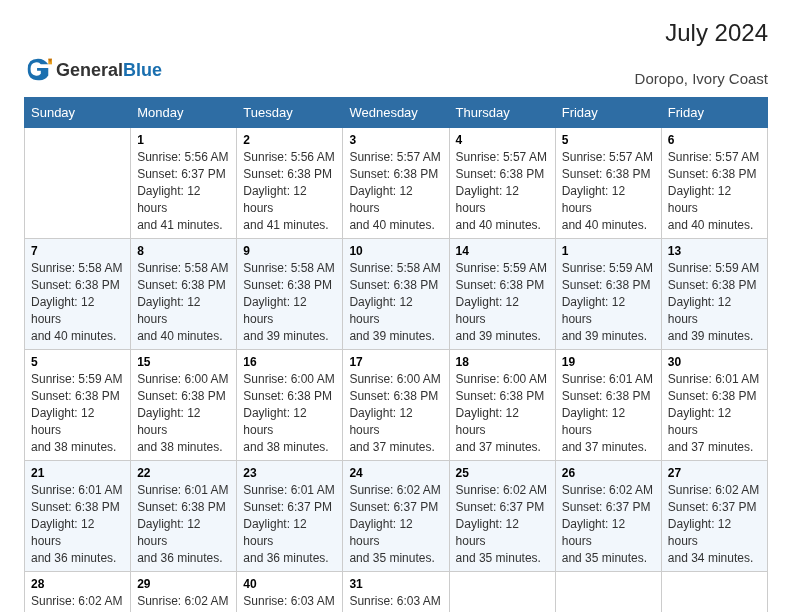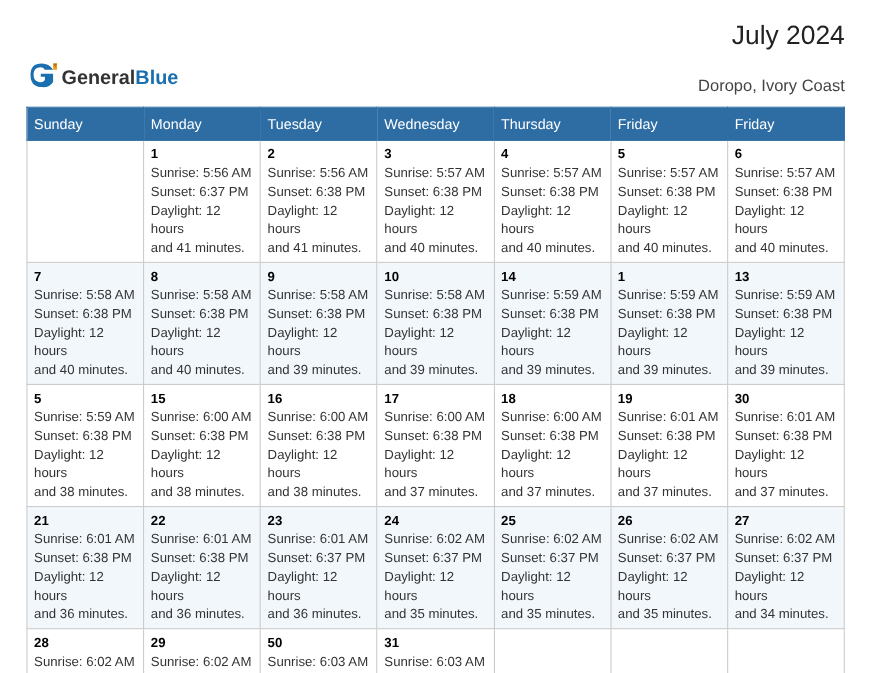--- a/index.html
+++ b/index.html
@@ -334,21 +334,21 @@
 and 34 minutes.</div>
         </td>
         <td>
           <span class="day-num">29</span>
           <div class="day-info" style="white-space: pre-line;">Sunrise: 6:02 AM
 Sunset: 6:36 PM
 Daylight: 12 hours
 and 33 minutes.</div>
         </td>
         <td>
-          <span class="day-num">50</span>
+          <span class="day-num">40</span>
           <div class="day-info" style="white-space: pre-line;">Sunrise: 6:03 AM
 Sunset: 6:36 PM
 Daylight: 12 hours
 and 33 minutes.</div>
         </td>
         <td>
           <span class="day-num">31</span>
           <div class="day-info" style="white-space: pre-line;">Sunrise: 6:03 AM
 Sunset: 6:36 PM
 Daylight: 12 hours

